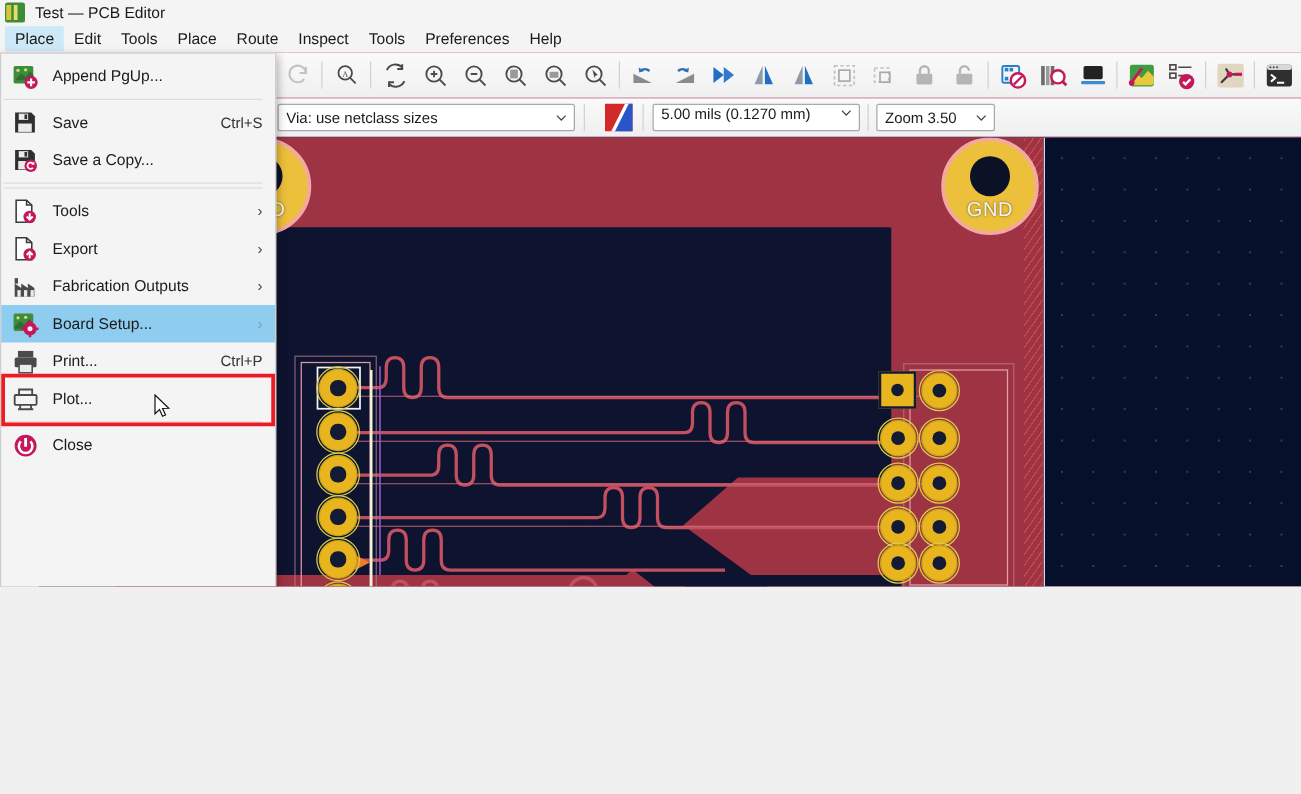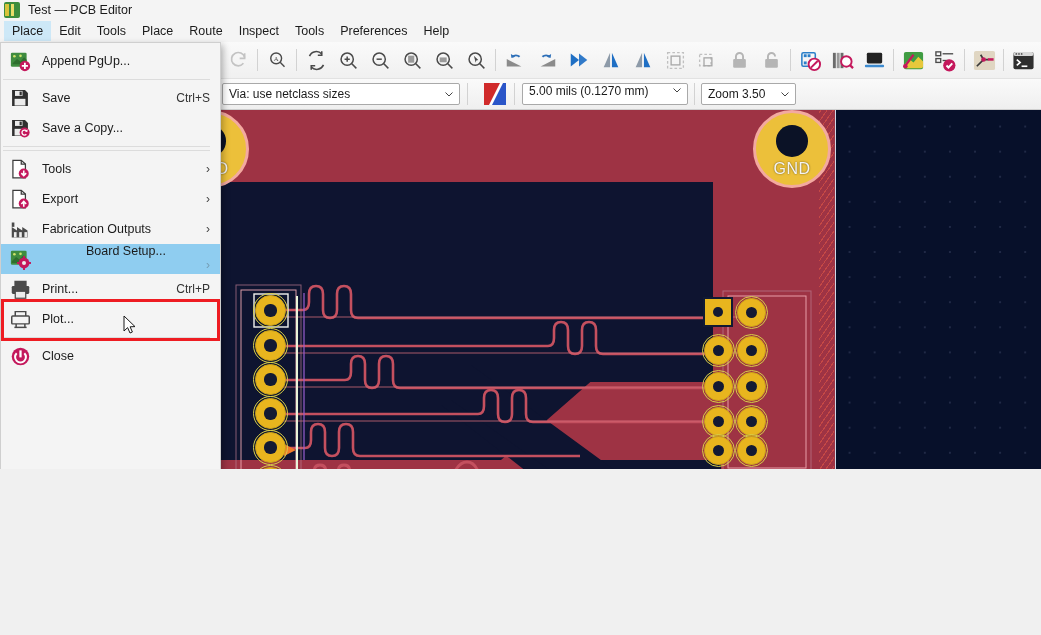--- a/index.html
+++ b/index.html
@@ -207,21 +207,20 @@
     display: flex; align-items: center; justify-content: center;
   }
   .mi .mi-accel {
     margin-left: auto; color: #333; font-size: 12px; padding-left: 20px;
   }
   .mi .mi-arrow {
     margin-left: auto; color: #444; font-size: 12px; padding-left: 20px;
   }
   .mi.highlight {
     background: #8fcdf0;
-    flex-direction: column;
   }
   .mi-sep { height: 1px; background: #dcdcdc; margin: 3px 10px 3px 2px; }
   
   #redbox {
     position: absolute; left: 1px; top: 299px;
     width: 219px; height: 42px;
     border: 3px solid #ee1c22;
     z-index: 60; pointer-events: none;
   }
   

